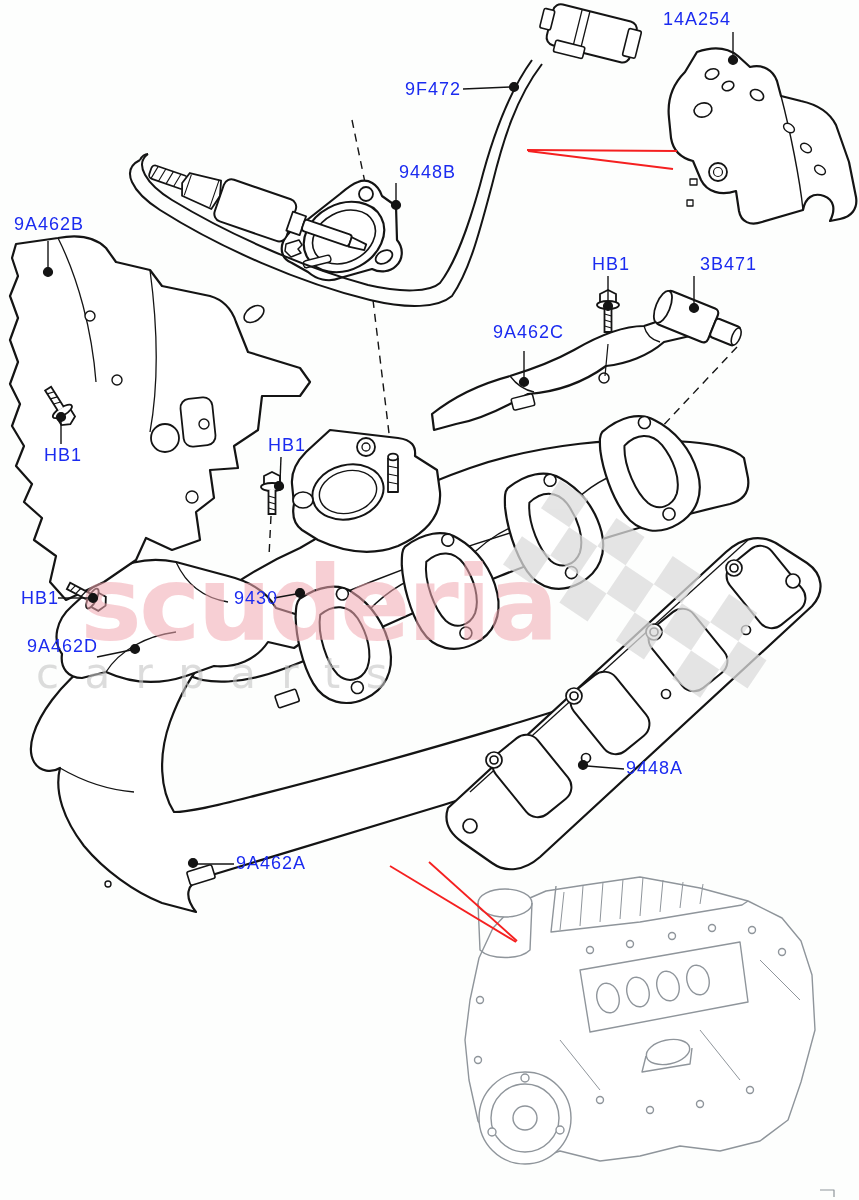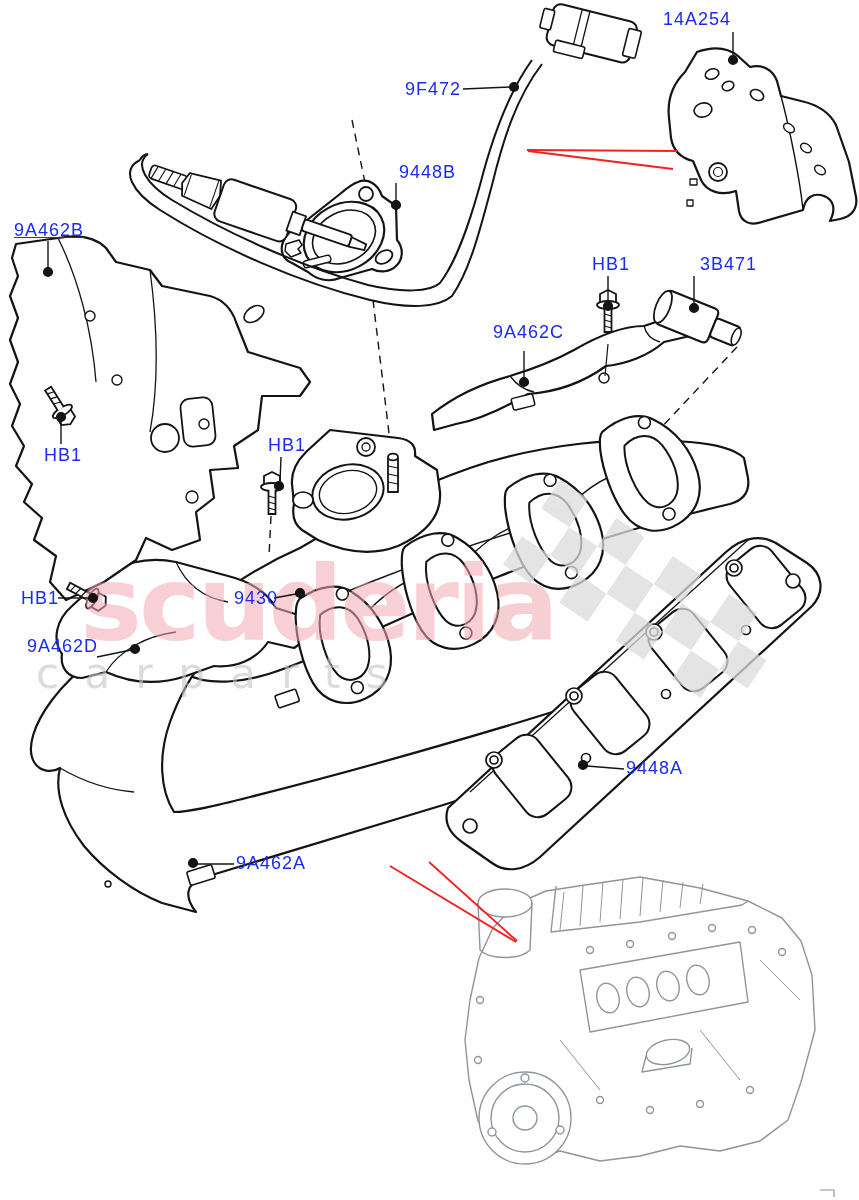--- a/index.html
+++ b/index.html
@@ -317,21 +317,21 @@
     <line x1="624" y1="769" x2="587" y2="766"></line>
         <circle cx="583" cy="765" r="4.4"></circle>
     <line x1="234" y1="864" x2="197" y2="864"></line>
         <circle cx="193" cy="863" r="4.4"></circle>
   </g>
 </svg>
 
 <div class="plabel" style="left:663px;top:9px;text-align:center;">14A254</div>
 <div class="plabel" style="left:405px;top:79px;">9F472</div>
 <div class="plabel" style="left:399px;top:162px;">9448B</div>
-<div class="plabel" style="left:14px;top:220px;text-decoration:underline;">9A462B</div>
+<div class="plabel" style="left:14px;top:214px;">9A462B</div>
 <div class="plabel" style="left:592px;top:254px;">HB1</div>
 <div class="plabel" style="left:700px;top:254px;">3B471</div>
 <div class="plabel" style="left:493px;top:322px;">9A462C</div>
 <div class="plabel" style="left:44px;top:445px;">HB1</div>
 <div class="plabel" style="left:268px;top:435px;">HB1</div>
 <div class="plabel" style="left:21px;top:588px;">HB1</div>
 <div class="plabel" style="left:234px;top:588px;">9430</div>
 <div class="plabel" style="left:27px;top:636px;">9A462D</div>
 <div class="plabel" style="left:626px;top:758px;">9448A</div>
 <div class="plabel" style="left:236px;top:853px;">9A462A</div>

